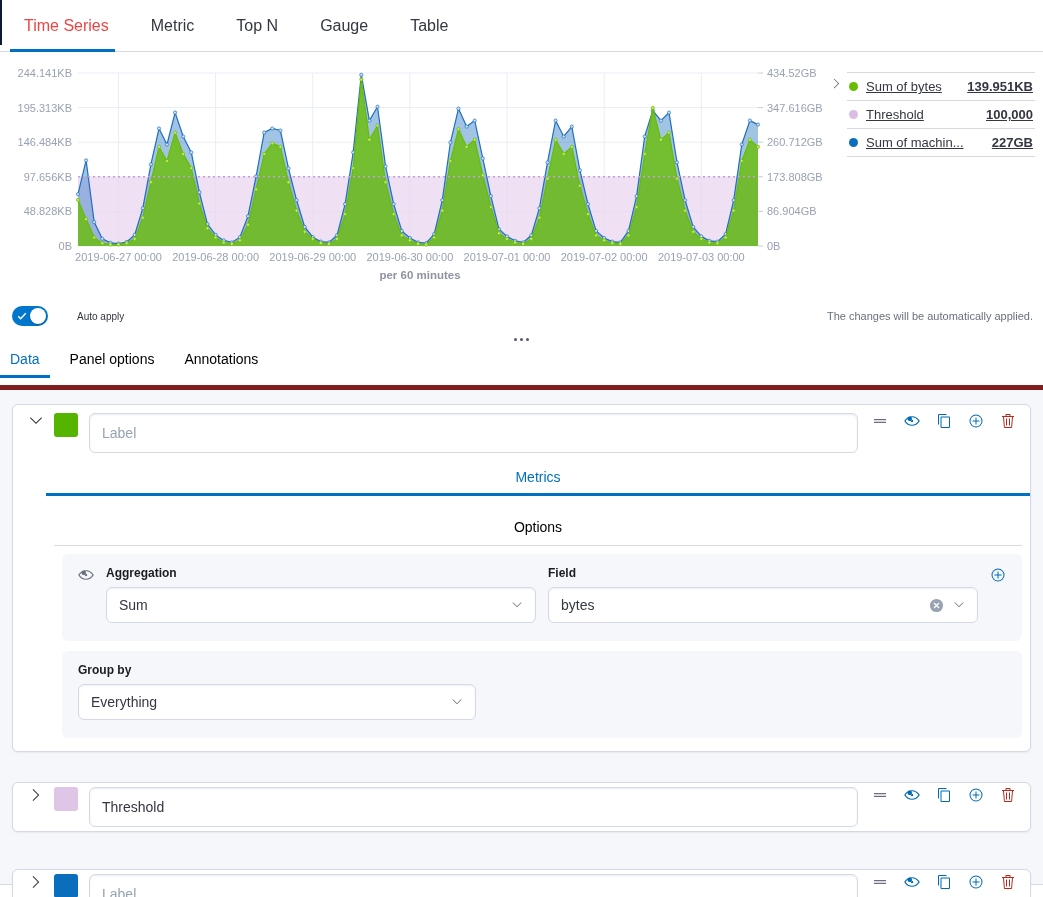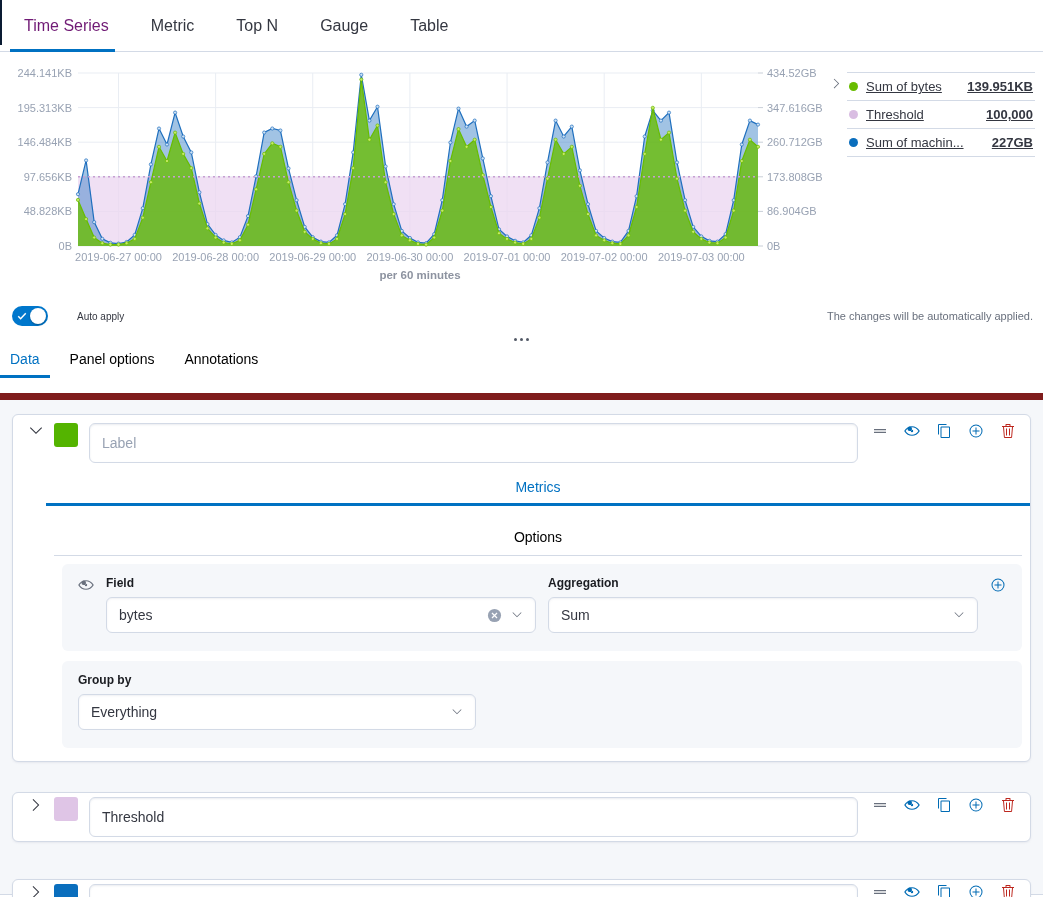--- a/index.html
+++ b/index.html
@@ -7,21 +7,21 @@
     margin: 0; width: 1043px; height: 897px; position: relative; overflow: hidden;
     background: #fff; color: #343741;
     font-family: "Liberation Sans", sans-serif;
   }
   .edge-accent { position:absolute; left:0; top:0; width:2px; height:45px; background:#0A1B33; z-index:9; }
 
   
   .top-nav { display:flex; gap:42px; padding-left:24px; height:52px; align-items:center; border-bottom:1px solid #D3DAE6; background:#fff; }
   .top-tab { background:none; border:none; cursor:pointer; height:100%; padding:0; position:relative;
              font:500 16px "Liberation Sans", sans-serif; color:#343741; }
-  .top-tab.active { color:#701a75;text-align:right; }
+  .top-tab.active { color:#ef4444;text-align:right; }
   .top-tab.active::after { content:''; position:absolute; left:-14px; right:-6px; bottom:-1px; height:3px; background:#0071C2; }
 
   
   .chart-section { position:relative; height:243px; background:#fff; }
   svg.chart { position:absolute; left:0; top:0; display:block; }
   .tick { fill:#98A2B3; font-size:11px; font-family:"Liberation Sans",sans-serif; }
   .caption { fill:#8D93A0; font-size:11.5px; font-weight:700; font-family:"Liberation Sans",sans-serif; }
   .legend { position:absolute; right:8px; top:20px; width:188px; background:#fff;text-decoration:underline; }
   .legend-row { display:flex; align-items:center; gap:8px; padding:6px 2px; border-top:1px solid #D3DAE6; font-size:13px; }
   .legend-row:last-child { border-bottom:1px solid #D3DAE6; }
@@ -35,21 +35,21 @@
   .switch { position:relative; width:36px; height:20px; border-radius:10px; background:#0077CC; border:none; cursor:pointer; flex:none; padding:0; }
   .switch .knob { position:absolute; right:2px; top:2px; width:16px; height:16px; border-radius:50%; background:#fff; box-shadow:0 1px 2px rgba(0,0,0,.3); }
   .switch .check { position:absolute; left:5px; top:5px; width:10px; height:10px; }
   .apply-label { margin-left:29px; font-size:10px; }
   .apply-note { margin-left:auto; font-size:11px; color:#69707D; }
 
   .resize-handle { display:flex; justify-content:center; gap:3px; padding:8px 0; cursor:row-resize; }
   .resize-handle i { width:3px; height:3px; border-radius:50%; background:#535966; }
 
   
-  .editor-tabs { display:flex; gap:26px; padding:2px 0 16px 8px; border-bottom:7px solid #7f1d1d; }
+  .editor-tabs { display:flex; gap:26px; padding:2px 0 8px 8px; border-bottom:5px solid #7f1d1d; }
   .editor-tab, .inner-tab { background:none; border:none; cursor:pointer; position:relative;
              font:500 14px "Liberation Sans", sans-serif; color:#000000; padding:0 2px 10px; }
   .editor-tab.active, .inner-tab.active { color:#0071C2; }
   .editor-tab.active::after, .inner-tab.active::after { content:''; position:absolute; left:-8px; right:-8px; bottom:-1px; height:3px; background:#0071C2; }
 
   
   .series-list { background:#F5F7FA; padding:14px 12px 18px; border-bottom:1px solid #D3DAE6; height:495px; }
   .panel { background:#fff; border:1px solid #D3DAE6; border-radius:6px; padding:8px; box-shadow:0 1px 2px rgba(152,162,179,.15); }
   .panel.expanded { margin-bottom:30px; }
   .panel.collapsed { padding:4px 8px; }
@@ -410,47 +410,47 @@
       </nav>
 
     <div class="subpanel">
       <span class="icon gray toggle-eye">
           <svg viewBox="0 0 16 16">
             <path fill="currentColor" d="M8 3.2c-3.1 0-5.9 1.8-7.5 4.4a.7.7 0 000 .8C2.1 11 4.9 12.8 8 12.8s5.9-1.8 7.5-4.4a.7.7 0 000-.8C13.9 5 11.1 3.2 8 3.2zm0 8.5c-2.6 0-5-1.4-6.4-3.7C3 5.7 5.4 4.3 8 4.3s5 1.4 6.4 3.7C13 10.3 10.6 11.7 8 11.7z"></path>
             <path fill="currentColor" d="M8 5.7A2.3 2.3 0 105.7 8 2.3 2.3 0 008 5.7zm0 3.5A1.2 1.2 0 119.2 8 1.2 1.2 0 018 9.2z"></path>
           </svg>
         </span>
       <div class="form-col">
+        <label class="form-label">Aggregation</label>
+        <div class="select">
+          <span>Sum</span>
+          <span class="chev">
+              <svg viewBox="0 0 16 16">
+                <path fill="currentColor" d="M1.96 4.98l.71-.7L8 9.58l5.33-5.3.71.7L8 10.99z"></path>
+              </svg>
+            </span>
+        </div>
+      </div>
+      <div class="form-col">
         <label class="form-label">Field</label>
         <div class="combo">
           <span>bytes</span>
           <span class="clear">
               <svg viewBox="0 0 16 16">
                 <circle cx="8" cy="8" r="7" fill="#98A2B3"></circle>
                 <path d="M5.3 5.3l5.4 5.4M10.7 5.3l-5.4 5.4" stroke="#fff" stroke-width="1.3"></path>
               </svg>
             </span>
           <span class="chev">
               <svg viewBox="0 0 16 16">
                 <path fill="currentColor" d="M1.96 4.98l.71-.7L8 9.58l5.33-5.3.71.7L8 10.99z"></path>
               </svg>
             </span>
         </div>
       </div>
-      <div class="form-col">
-        <label class="form-label">Aggregation</label>
-        <div class="select">
-          <span>Sum</span>
-          <span class="chev">
-              <svg viewBox="0 0 16 16">
-                <path fill="currentColor" d="M1.96 4.98l.71-.7L8 9.58l5.33-5.3.71.7L8 10.99z"></path>
-              </svg>
-            </span>
-        </div>
-      </div>
       <span class="icon blue add-metric">
           <svg viewBox="0 0 16 16">
             <path fill="currentColor" d="M8 1.5a6.5 6.5 0 100 13 6.5 6.5 0 000-13zm0 12A5.5 5.5 0 118 2.5a5.5 5.5 0 010 11z"></path>
             <path fill="currentColor" d="M8.5 4.5h-1v3h-3v1h3v3h1v-3h3v-1h-3z"></path>
           </svg>
         </span>
     </div>
 
     <div class="subpanel groupby">
       <div class="groupby-col">

